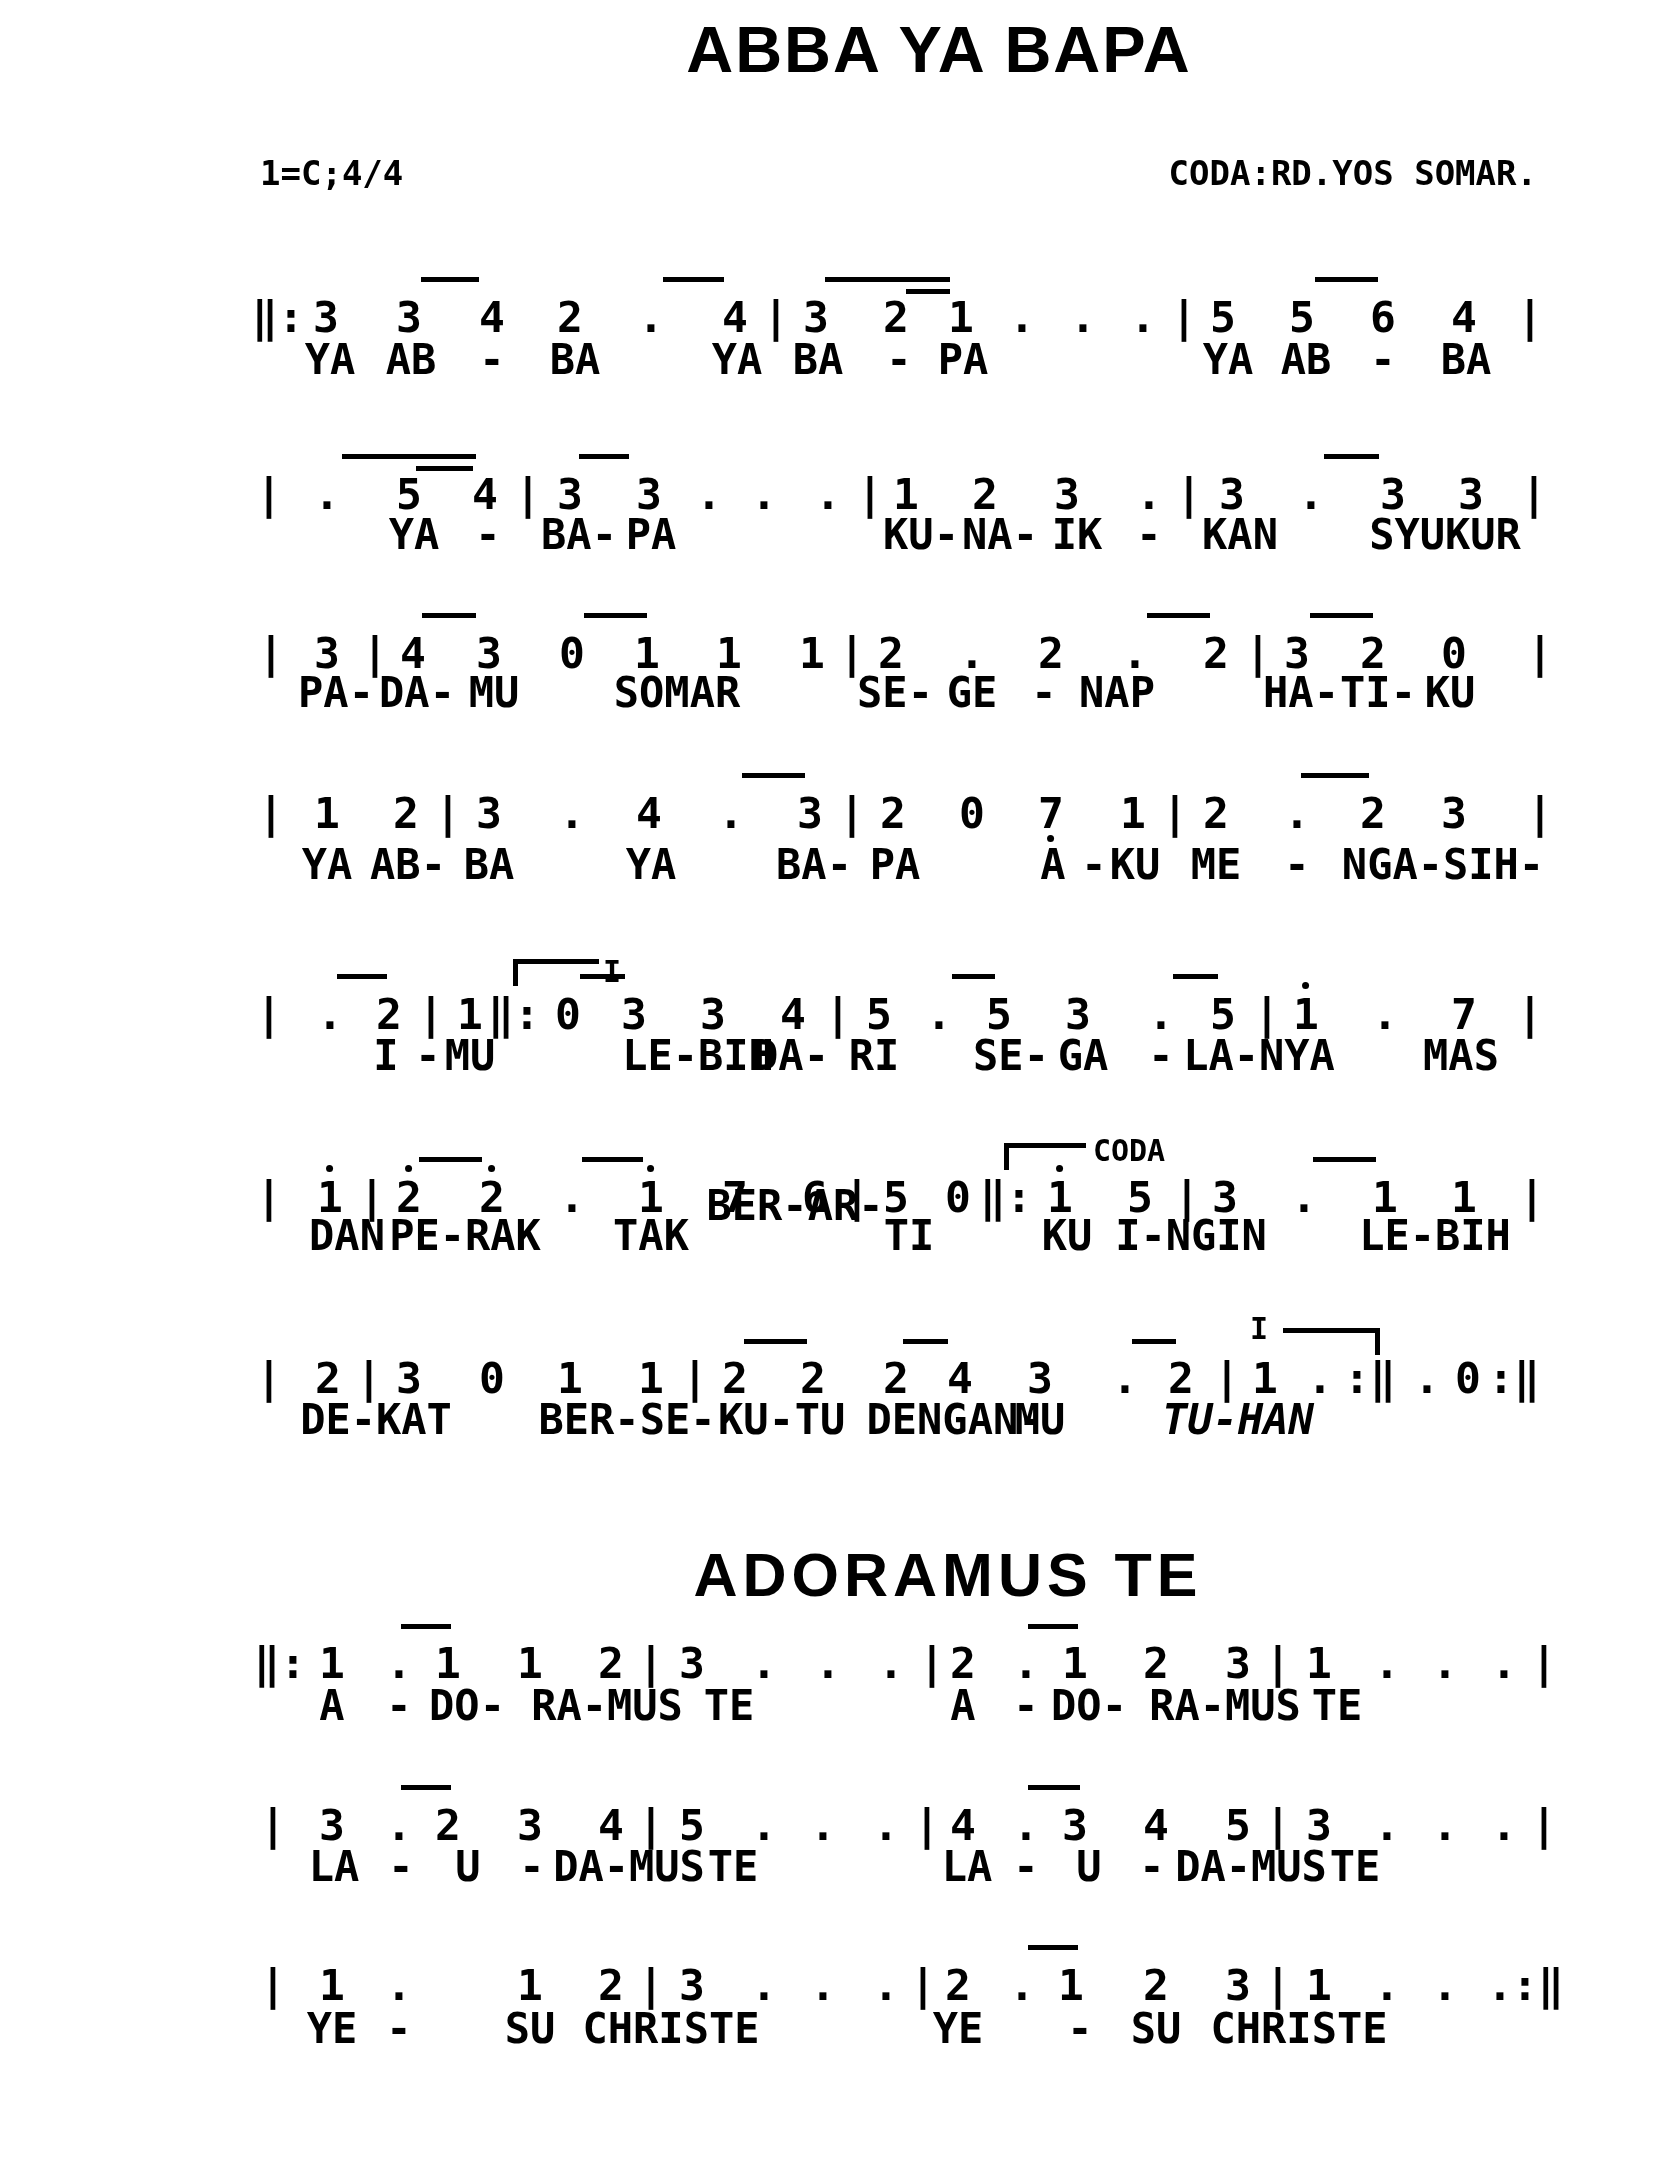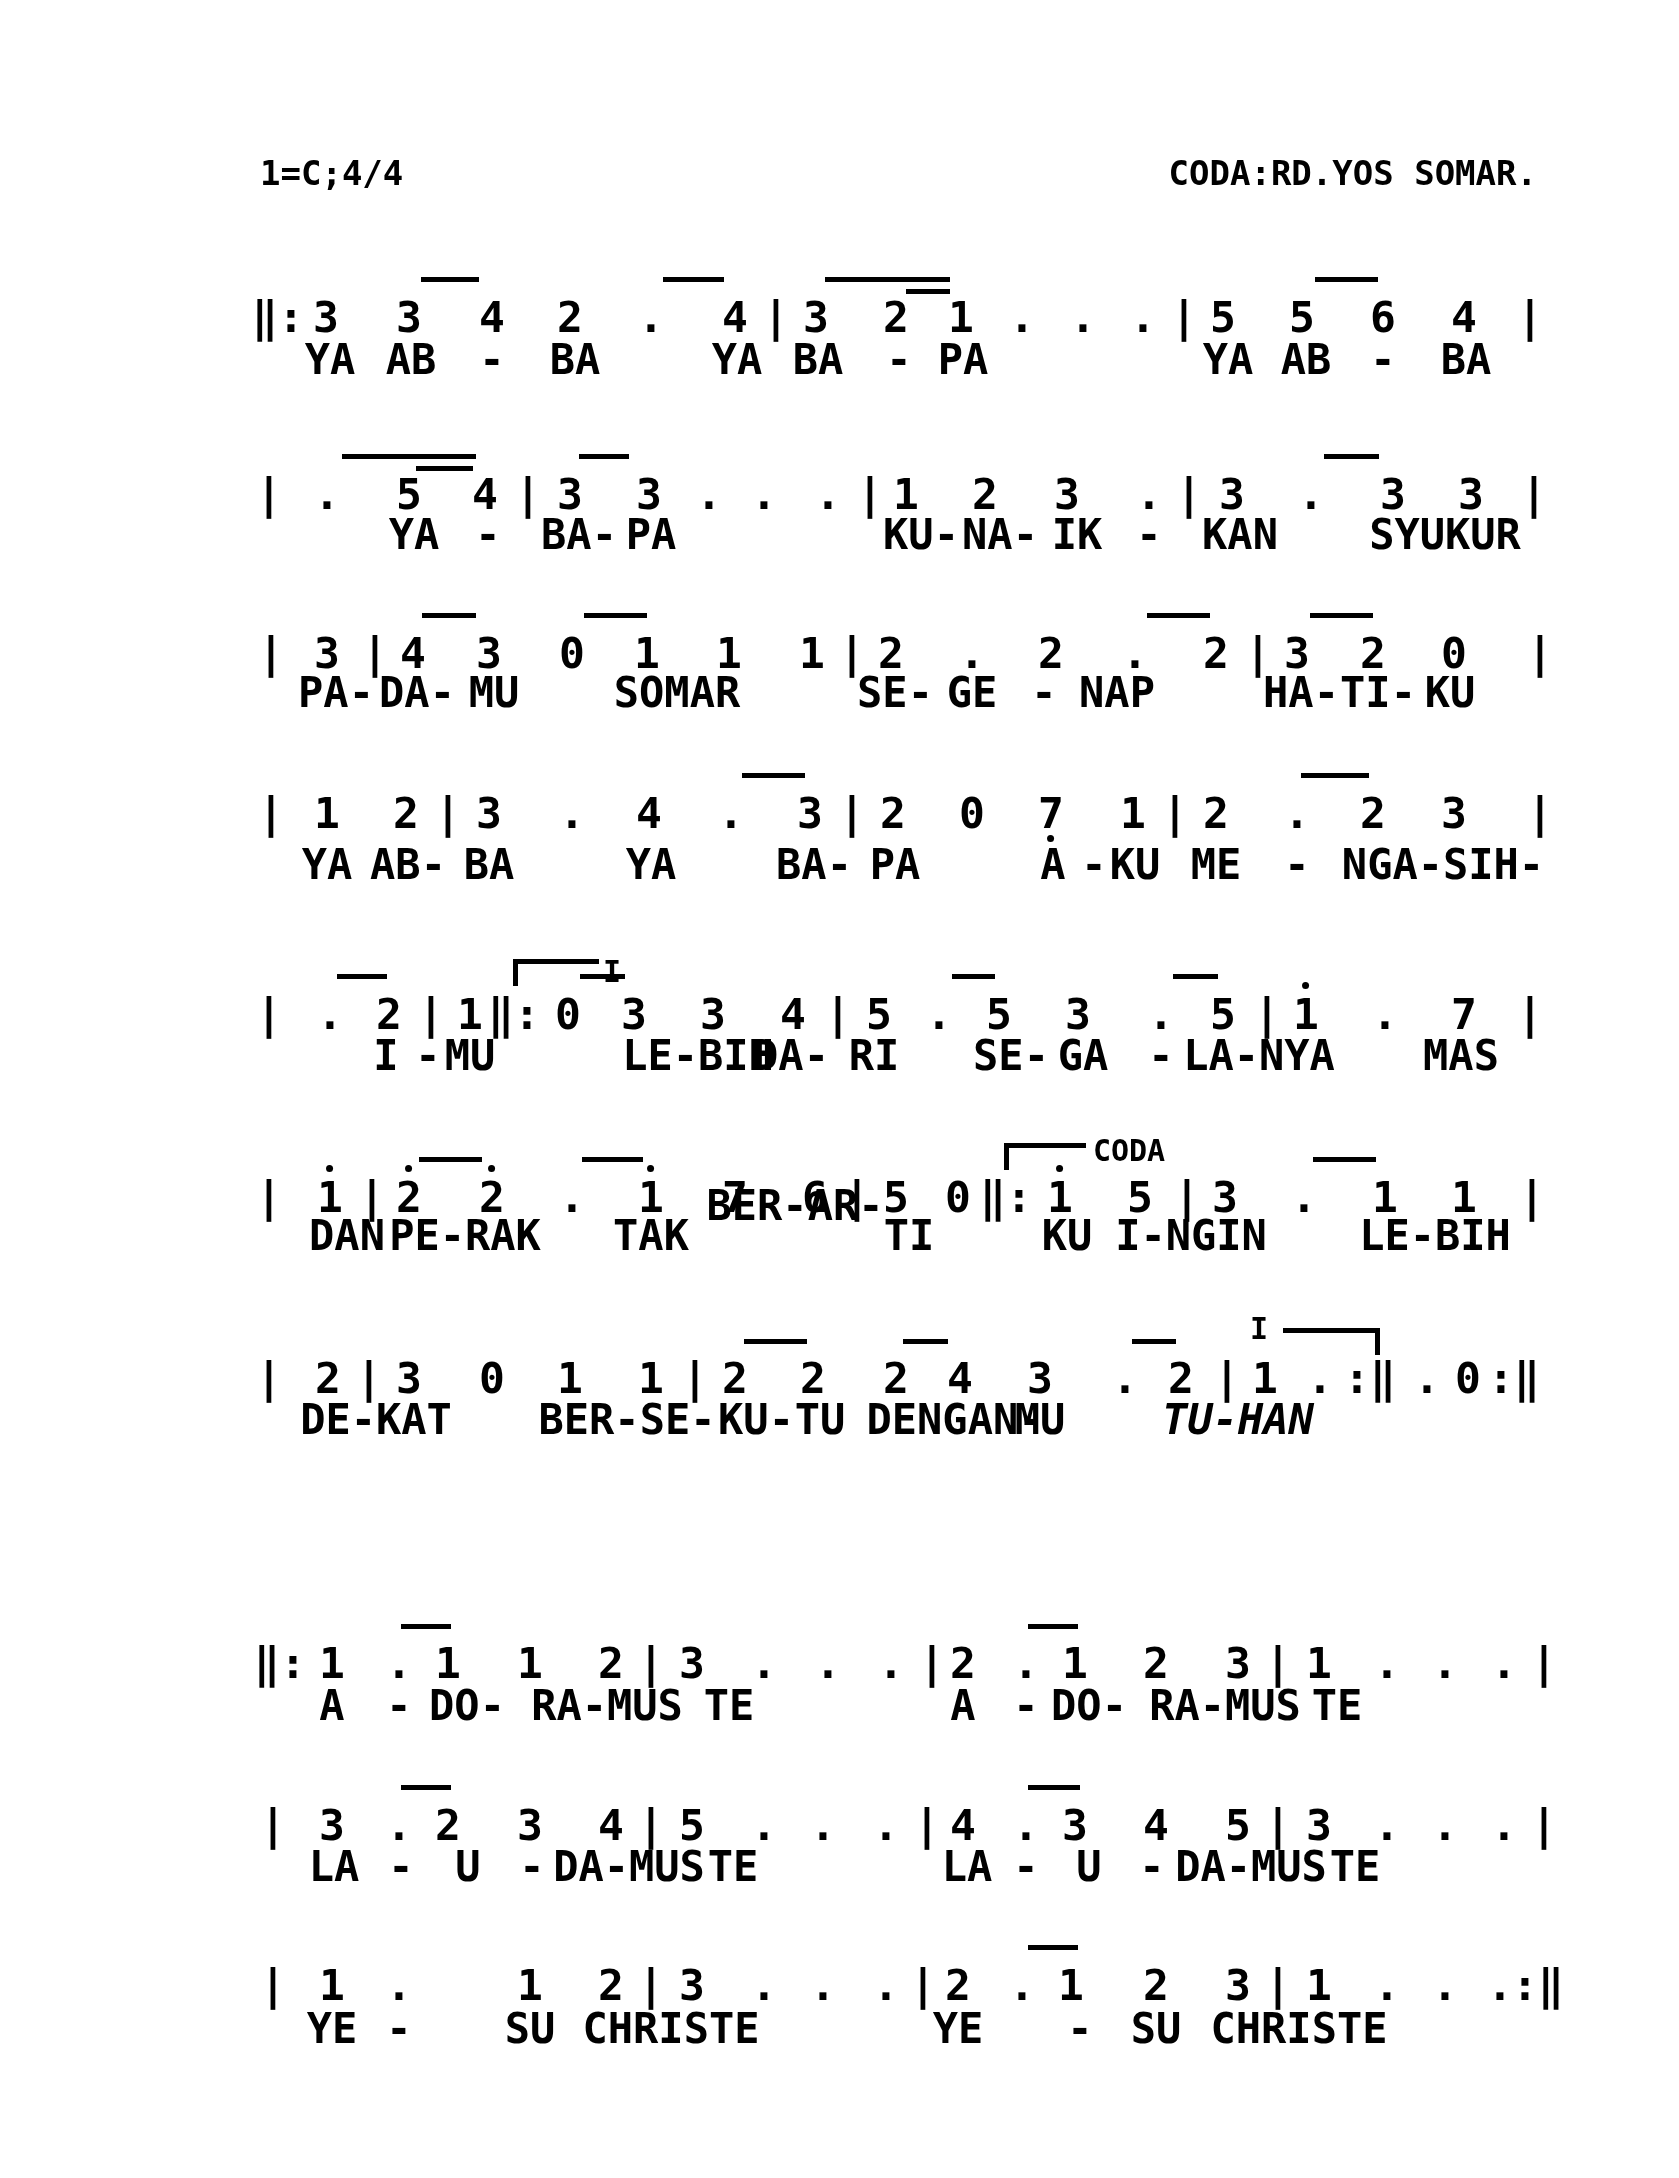--- a/index.html
+++ b/index.html
@@ -61,22 +61,24 @@
     position:absolute;
     transform:translateX(-50%);
     font:bold 30px/1 "DejaVu Sans Mono", monospace;
     white-space:pre;
   }
 </style>
 </head>
 <body>
 
 <div id="sheet">
+  <div class="title" id="title-1">ABBA YA BAPA</div>
   <div class="hdr" id="key-sig">1=C;4/4</div>
   <div class="hdr" id="composer">CODA:RD.YOS SOMAR.</div>
+  <div class="title" id="title-2">ADORAMUS TE</div>
   <div id="lines-root">
       <div>
         <span class="tok" style="left: 278px; top: 296px;">‖:</span>
         <span class="tok" style="left: 326px; top: 296px;">3</span>
         <span class="tok" style="left: 409px; top: 296px;">3</span>
         <span class="tok" style="left: 492px; top: 296px;">4</span>
         <span class="tok" style="left: 570px; top: 296px;">2</span>
         <span class="tok" style="left: 651px; top: 296px;">.</span>
         <span class="tok" style="left: 735px; top: 296px;">4</span>
         <span class="tok" style="left: 776px; top: 296px;">|</span>

